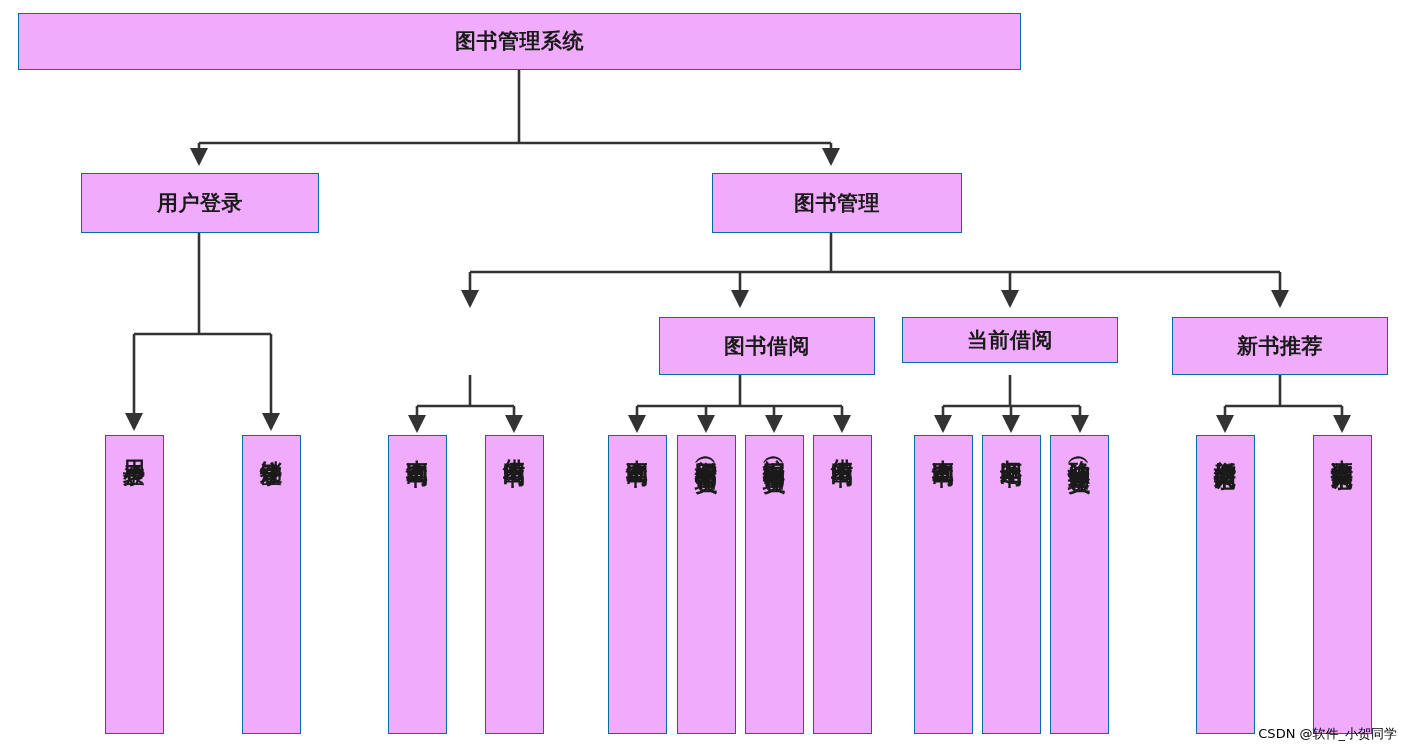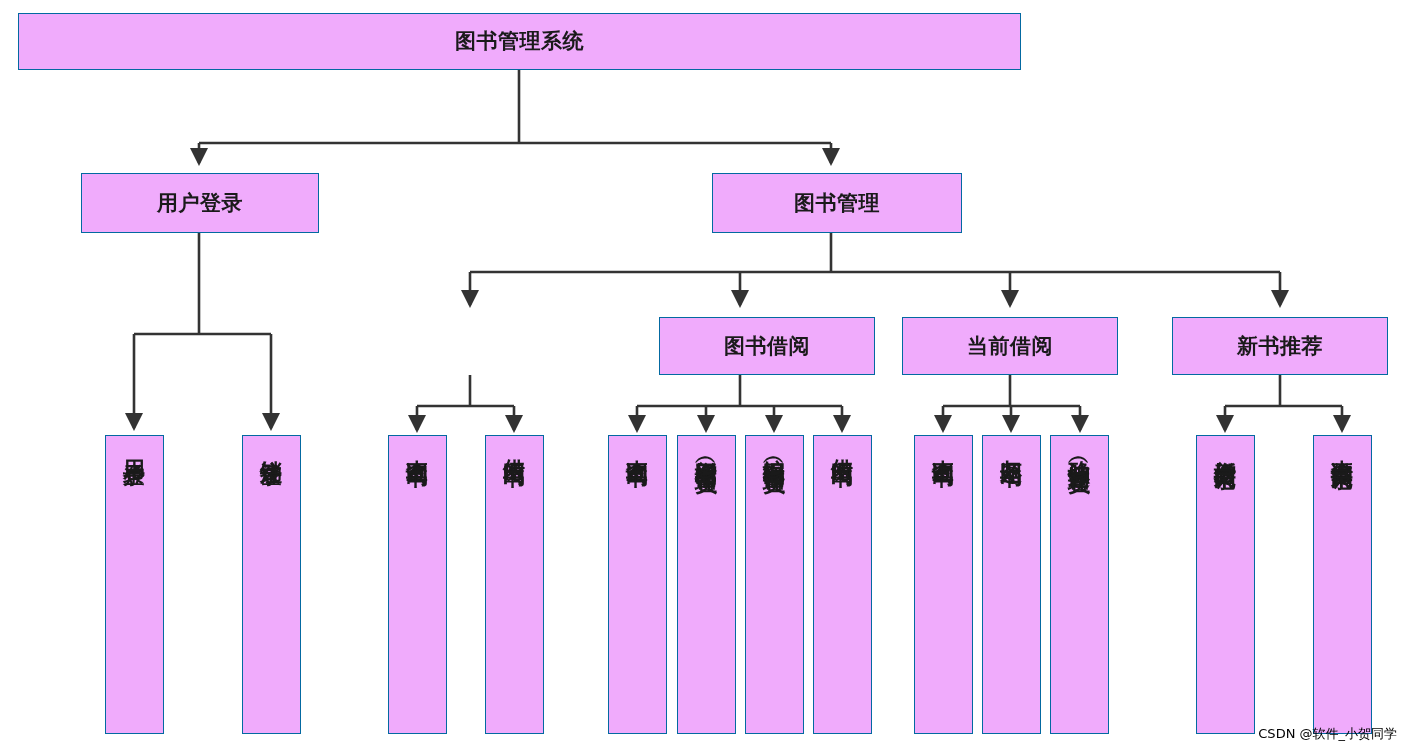--- a/index.html
+++ b/index.html
@@ -136,21 +136,21 @@
   <div class="node horiz" style="left:81px; top:173px; width:238px; height:60px;">
     <span class="label">用户登录</span>
   </div>
   <div class="node horiz" style="left:712px; top:173px; width:250px; height:60px;">
     <span class="label">图书管理</span>
   </div>
 
   <div class="node horiz" style="left:659px; top:317px; width:216px; height:58px;">
     <span class="label">图书借阅</span>
   </div>
-  <div class="node horiz" style="left:902px; top:317px; width:216px; height:58px;align-items:center;">
+  <div class="node horiz" style="left:902px; top:317px; width:216px; height:46px;align-items:center;">
     <span class="label">当前借阅</span>
   </div>
   <div class="node horiz" style="left:1172px; top:317px; width:216px; height:58px;">
     <span class="label">新书推荐</span>
   </div>
 
   <div class="node vert" style="left:105px; top:435px; width:59px; height:299px;">
     <span class="label">用户登录</span>
   </div>
   <div class="node vert" style="left:242px; top:435px; width:59px; height:299px;">

